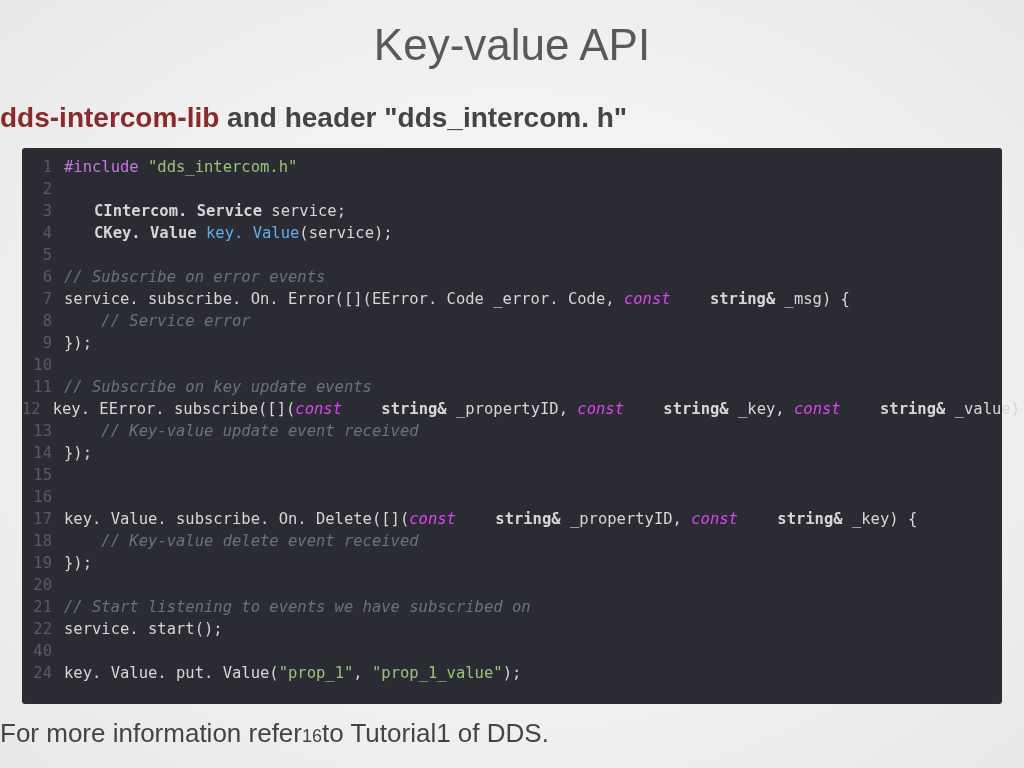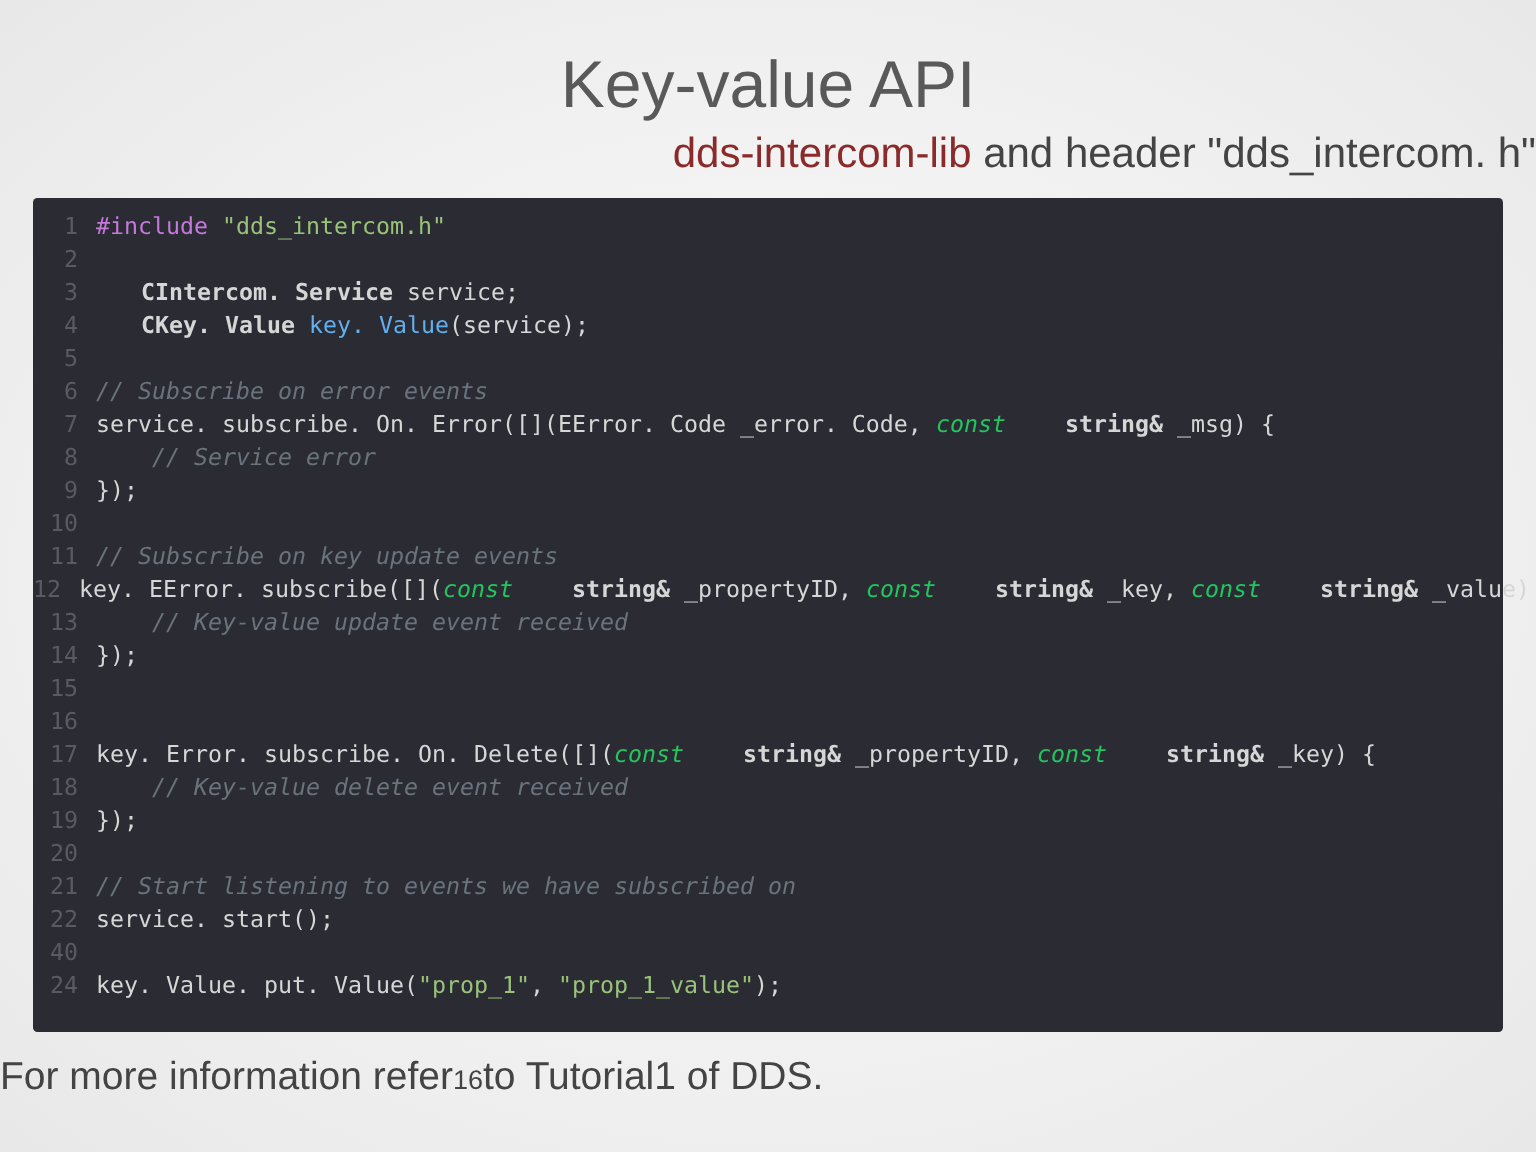--- a/index.html
+++ b/index.html
@@ -8,29 +8,29 @@
     height: 768px;
     background: radial-gradient(ellipse at center, #fdfdfd 0%, #e8e8e8 100%);
     font-family: Arial, Helvetica, sans-serif;
     overflow: hidden;
     position: relative;
   }
   .title {
     text-align: center;
     font-size: 44px;
     color: #595959;
-    padding-top: 32px;
+    padding-top: 20px;
     font-weight: 400;
   }
   .subtitle {
-    text-align: right;
+    text-align: left;
     font-size: 28px;
     color: #444;
-    margin-top: 4px;
-    font-weight: 400;
+    margin-top: 32px;
+    font-weight: 700;
   }
   .subtitle .lib { color: #8a2a2a; }
   .code-block {
     margin: 14px 22px 0 22px;
     background: #2b2c33;
     border-radius: 3px;
     font-family: "Menlo", "Consolas", monospace;
     font-size: 15.5px;
     line-height: 22px;
     padding: 8px 0;
@@ -48,21 +48,21 @@
   }
   .code {
     white-space: pre;
     color: #d6d6d6;
   }
   .c-dir   { color: #c678dd; }
   .c-str   { color: #98c379; }
   .c-type  { color: #d6d6d6; font-weight: bold; margin-left: 30px; }
   .c-fn    { color: #61afef; text-align: center; }
   .c-com   { color: #6a737d; font-style: italic; }
-  .c-kw    { color: #22c55e; font-style: italic; }
+  .c-kw    { color: #d946ef; font-style: italic; }
   .footer {
     text-align: left;
     font-size: 26px;
     color: #444;
     margin-top: 14px;
   }
   .pgnum { font-size: 18px; }
 </style>
 </head>
 <body>
@@ -132,21 +132,21 @@
     </div>
     <div class="code-line">
       <div class="ln">15</div>
       <div class="code">&nbsp;</div>
     </div>
     <div class="code-line">
       <div class="ln">16</div>
     </div>
     <div class="code-line">
       <div class="ln">17</div>
-      <div class="code"><span>key. Error. subscribe. On. Delete([](</span><span class="c-kw">const</span><span> </span><span class="c-type">string&amp;</span><span> _propertyID, </span><span class="c-kw">const</span><span> </span><span class="c-type">string&amp;</span><span> _key) {</span></div>
+      <div class="code"><span>key. Value. subscribe. On. Delete([](</span><span class="c-kw">const</span><span> </span><span class="c-type">string&amp;</span><span> _propertyID, </span><span class="c-kw">const</span><span> </span><span class="c-type">string&amp;</span><span> _key) {</span></div>
     </div>
     <div class="code-line">
       <div class="ln">18</div>
       <div class="code"><span>    </span><span class="c-com">// Key-value delete event received</span></div>
     </div>
     <div class="code-line">
       <div class="ln">19</div>
       <div class="code"><span>});</span></div>
     </div>
     <div class="code-line">

